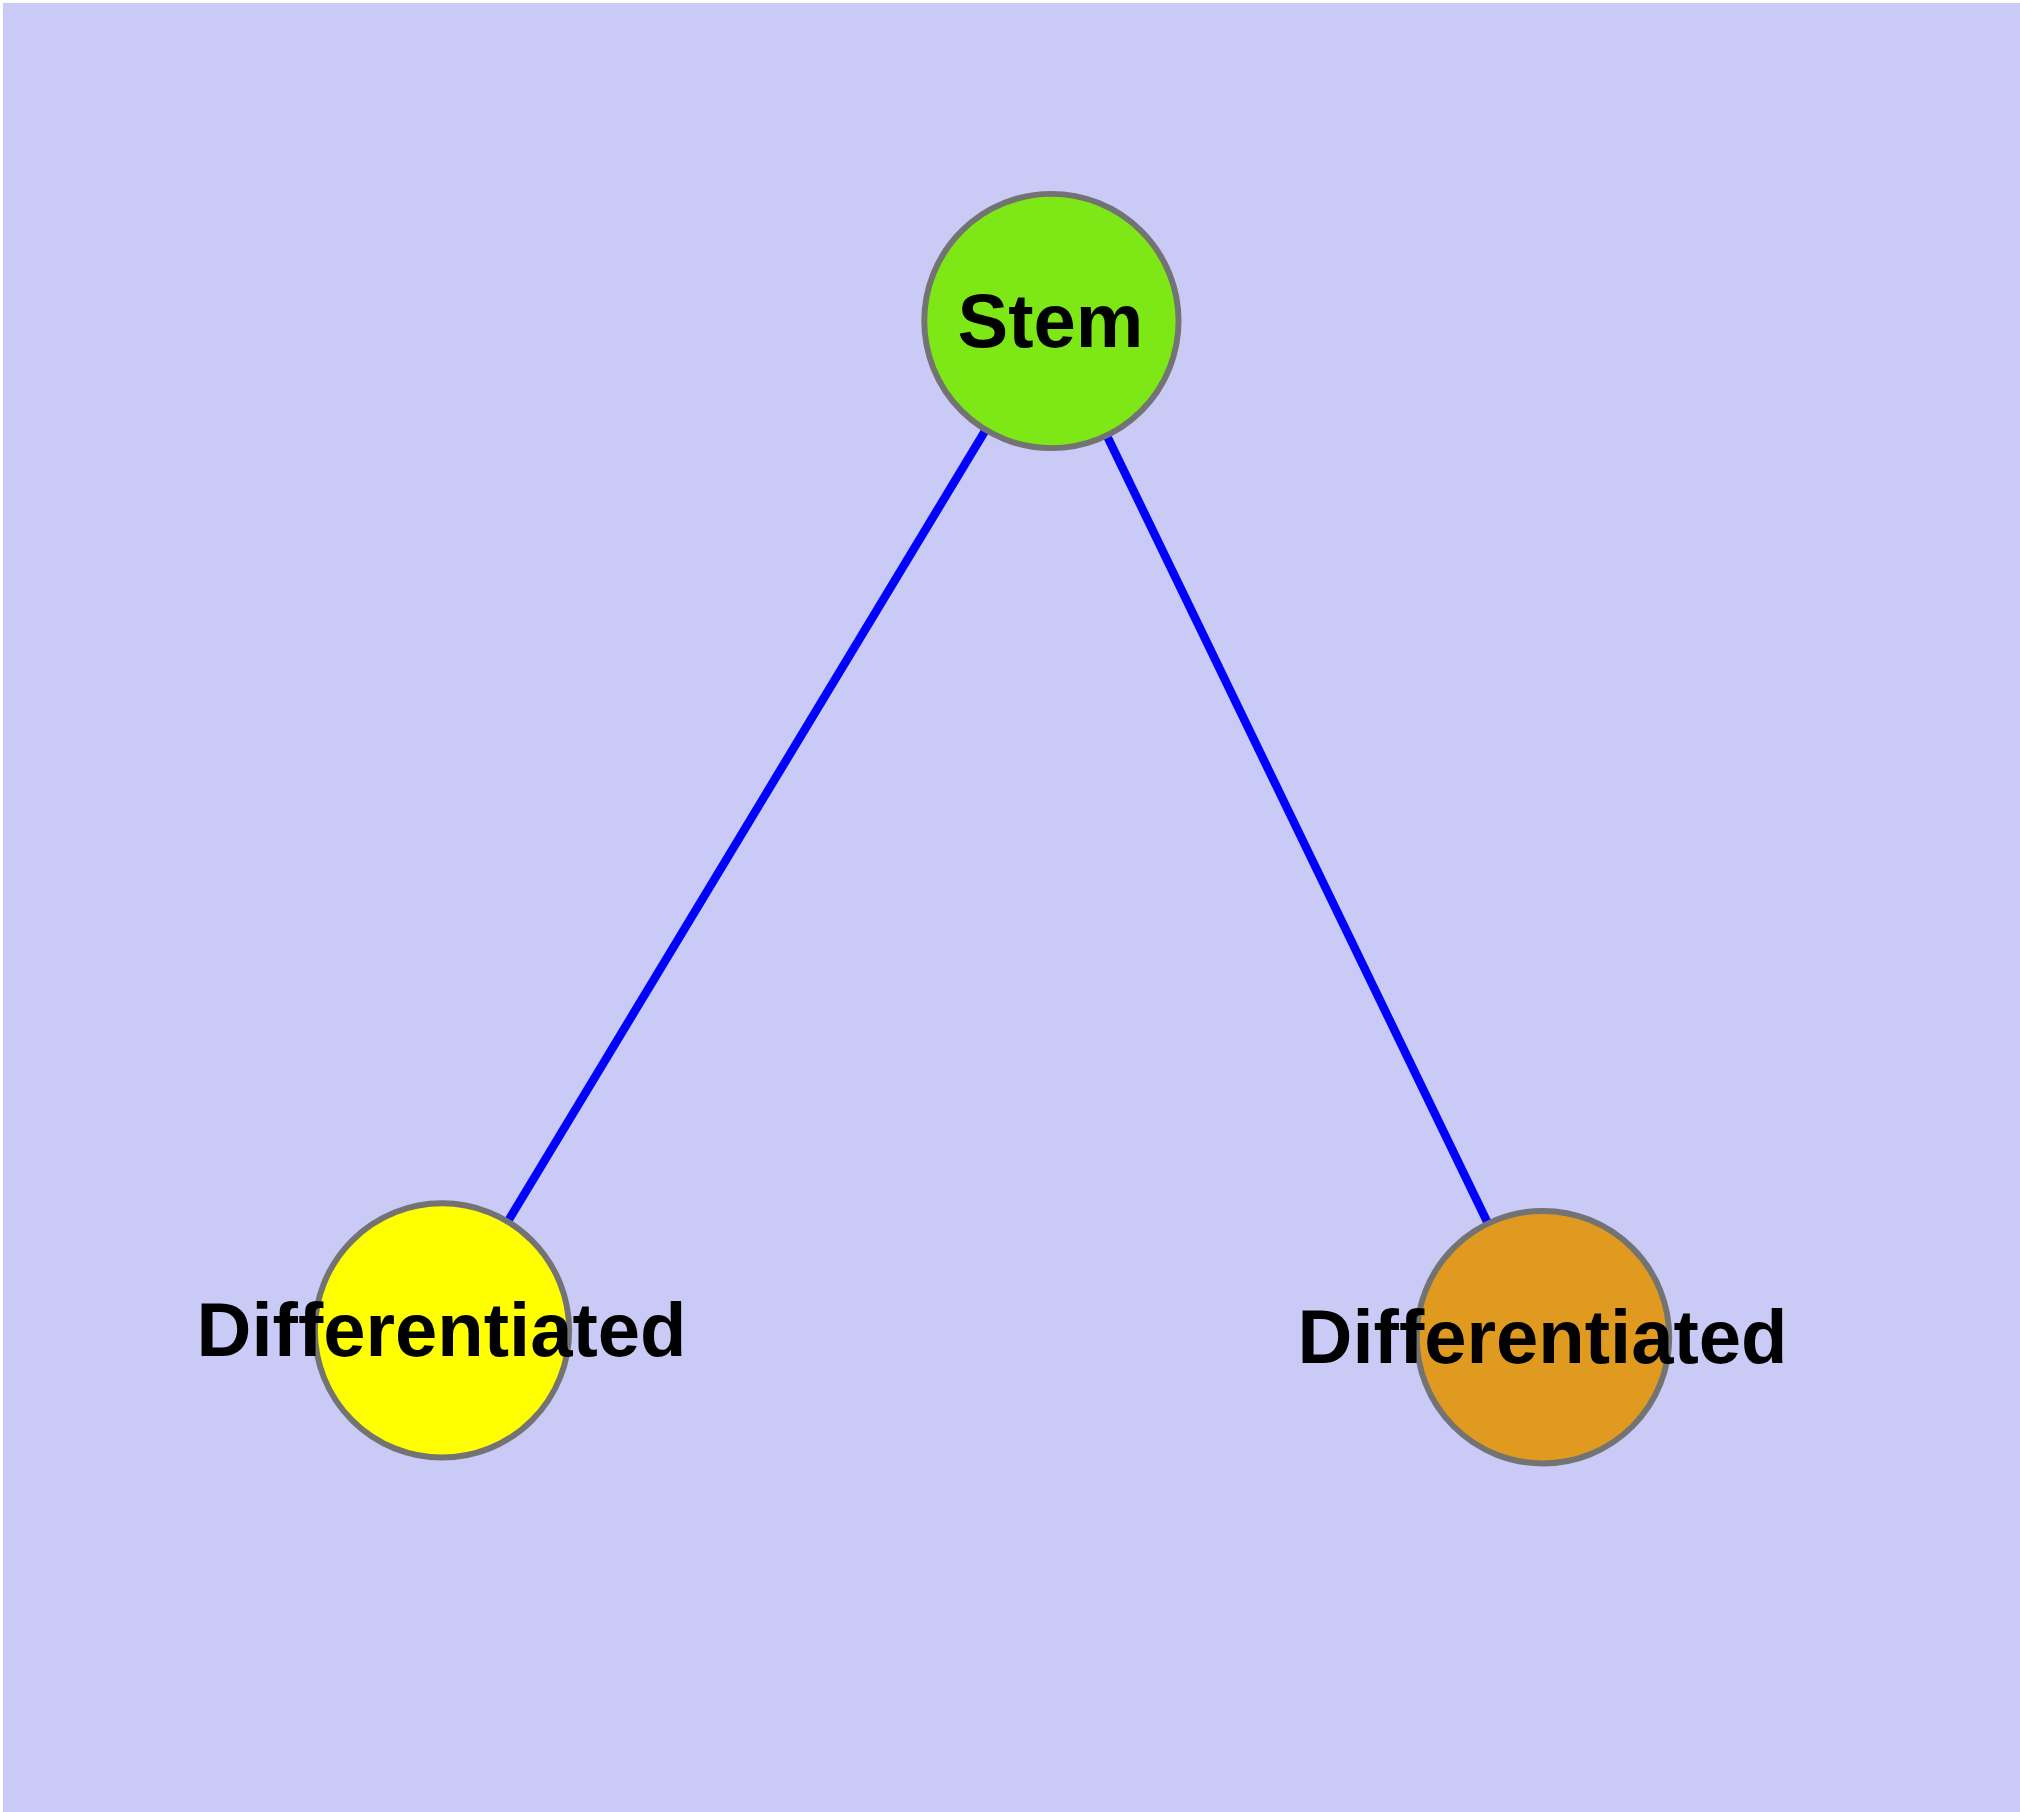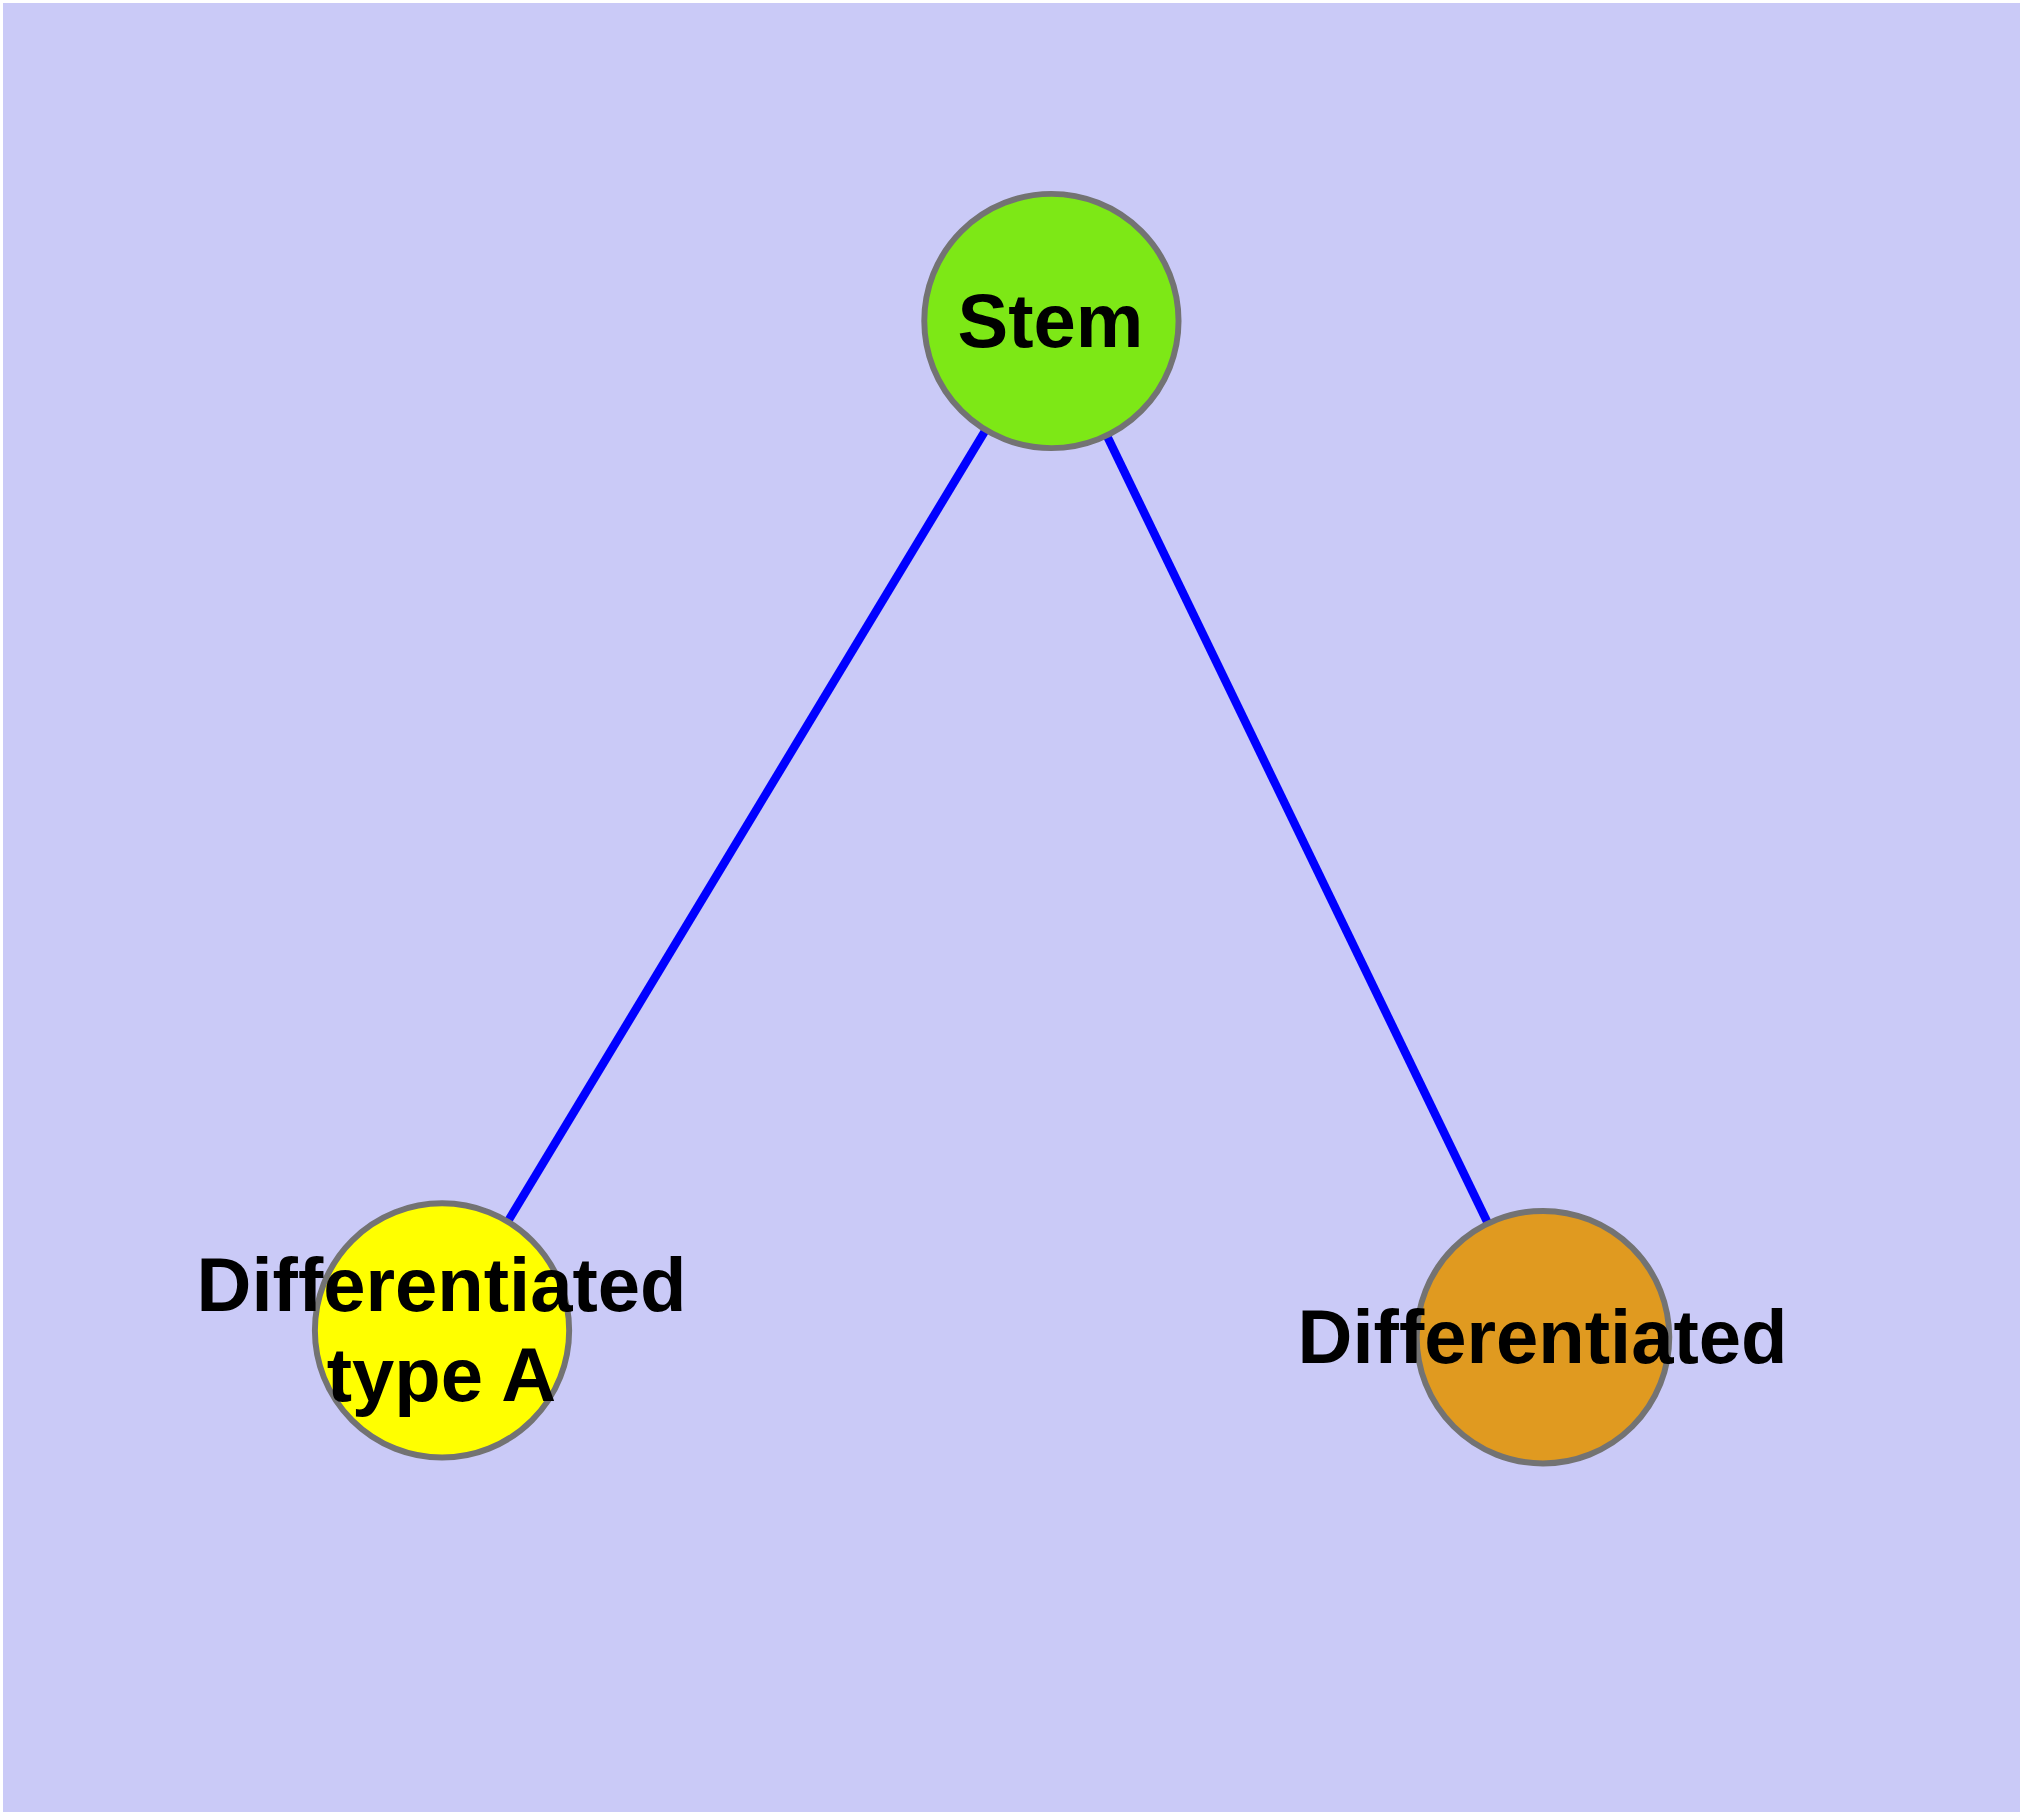--- a/index.html
+++ b/index.html
@@ -64,21 +64,20 @@
       <circle cx="1817" cy="1574" r="149" stroke-width="7" stroke="#737373" fill="#E09A20"></circle>
     </g>
   </svg>
 
   <div class="node-label label-stem">
     <span>Stem</span>
   </div>
 
   <div class="node-label label-type-a">
     <span>Differentiated</span>
-    <span>type A</span>
   </div>
 
   <div class="node-label label-type-b">
     <span>Differentiated</span>
   </div>
 
 </div>
 
 
 </body></html>

